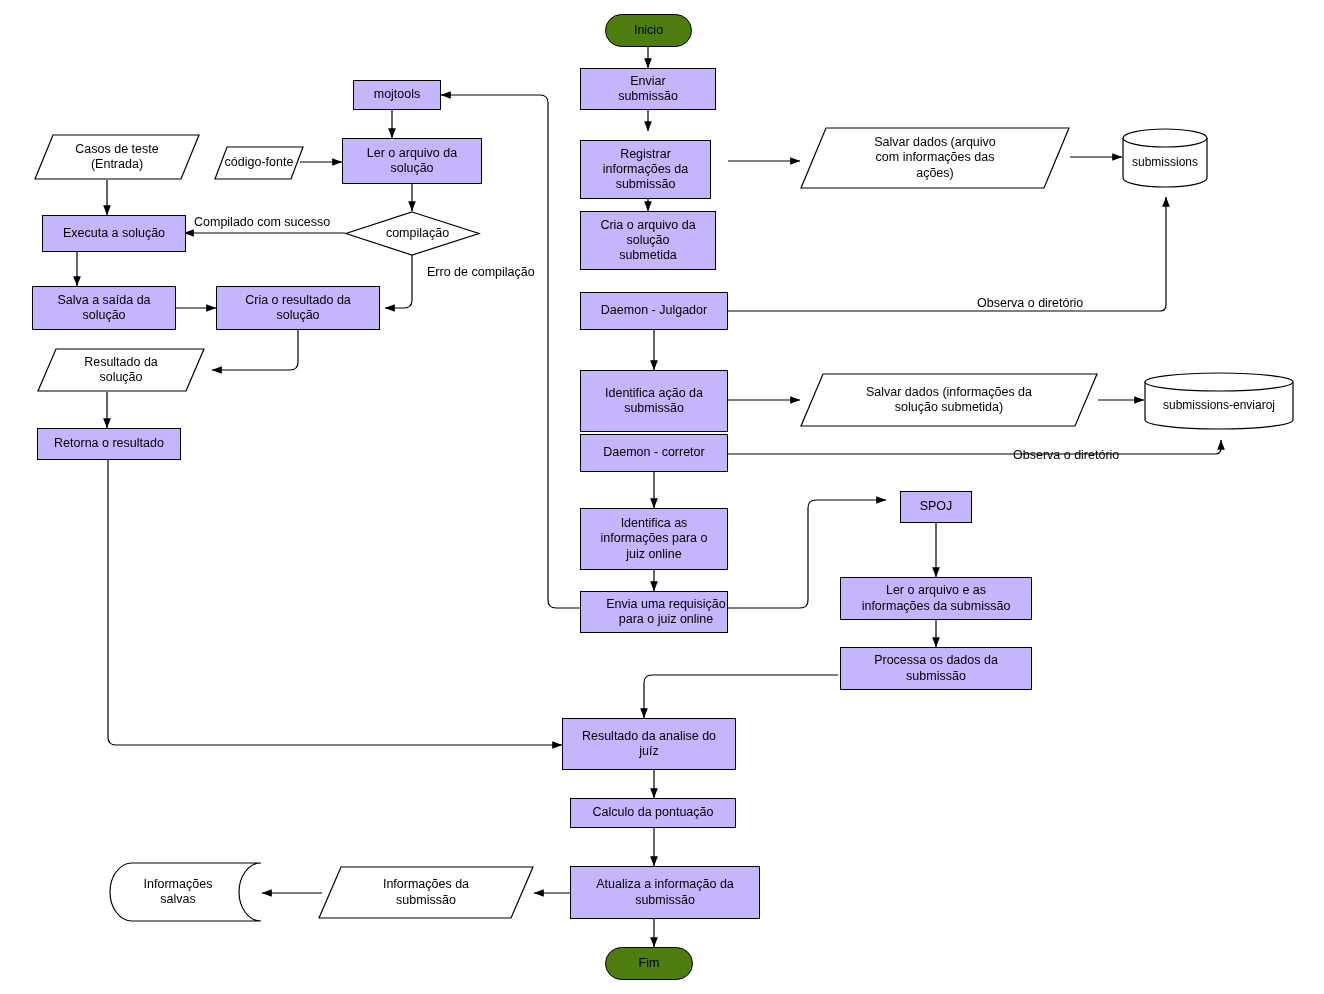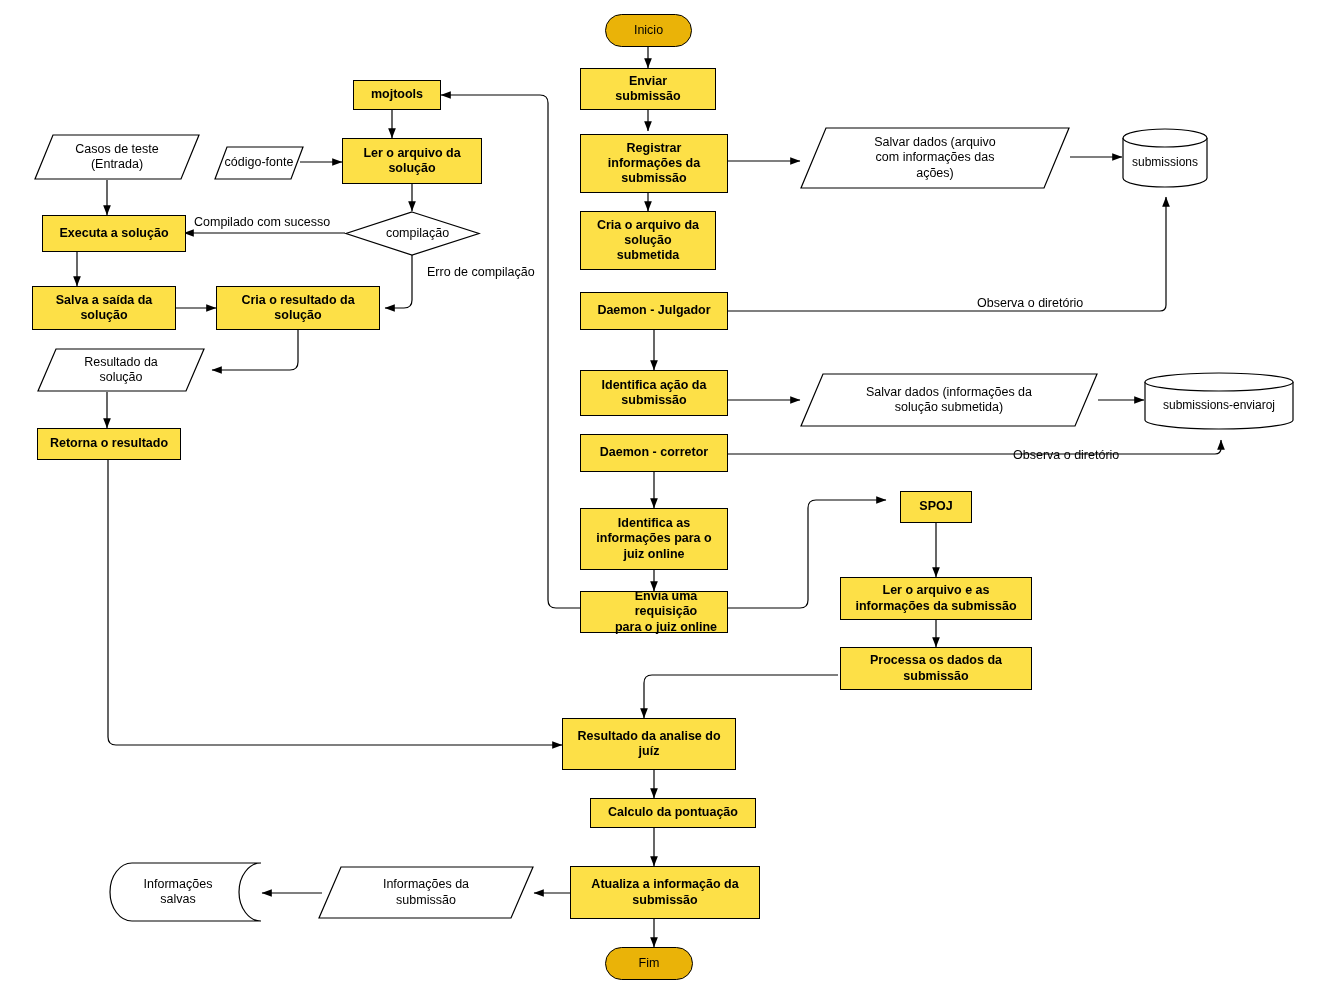--- a/index.html
+++ b/index.html
@@ -31,26 +31,25 @@
     justify-content: center;
     text-align: center;
     color: #000000;
     font-size: 12.5px;
     line-height: 1.22;
     white-space: pre-line;
     z-index: 3;
   }
   .proc {
     border: 1.2px solid #000000;
-    background: #fde047;
-    font-weight: bold;
+    background: #c4b5fd;
   }
   .term {
     border: 1.2px solid #000000;
-    background: #eab308;
+    background: #4d7c0f;
     border-radius: 999px;
   }
   .para-wrap, .dia-wrap, .db-wrap, .store-wrap {
     position: absolute;
     z-index: 3;
   }
   .para-wrap svg, .dia-wrap svg, .db-wrap svg, .store-wrap svg {
     position: absolute;
     left: 0; top: 0;
     overflow: visible;
@@ -141,21 +140,21 @@
 
       <path d="M108,460 L108,737 Q108,745 116,745 L562,745" marker-end="url(#ah)"></path>
     </g>
   </svg>
 
   <div class="node term" style="left:605px; top:14px; width:87px; height:33px;">Inicio</div>
 
   <div class="node proc" style="left:580px; top:68px; width:136px; height:42px;">Enviar
 submissão</div>
 
-  <div class="node proc" style="left:580px; top:134px; width:148px; height:59px;">Registrar
+  <div class="node proc" style="left:580px; top:140px; width:131px; height:59px;">Registrar
 informações da
 submissão</div>
 
   <div class="node proc" style="left:580px; top:211px; width:136px; height:59px;">Cria o arquivo da
 solução
 submetida</div>
 
   <div class="para-wrap" style="left:800px; top:127px; width:270px; height:62px;">
     <svg width="270" height="62" viewBox="0 0 270 62">
       <polygon points="26,1 269,1 244,61 1,61" fill="#ffffff" stroke="#000000" stroke-width="1.2"></polygon>
@@ -170,21 +169,21 @@
       <path d="M1,10 L1,50 A42,9 0 0 0 85,50 L85,10" fill="#ffffff" stroke="#000000" stroke-width="1.2"></path>
       <ellipse cx="43" cy="10" rx="42" ry="9" fill="#ffffff" stroke="#000000" stroke-width="1.2"></ellipse>
     </svg>
     <div class="shape-label" style="padding-top:9px; font-size:12px;">submissions</div>
   </div>
 
   <div class="node proc" style="left:580px; top:292px; width:148px; height:38px;">Daemon - Julgador</div>
 
   <div class="edge-label" style="left:977px; top:296px;">Observa o diretório</div>
 
-  <div class="node proc" style="left:580px; top:370px; width:148px; height:46px;">Identifica ação da
+  <div class="node proc" style="left:580px; top:370px; width:148px; height:62px;">Identifica ação da
 submissão</div>
 
   <div class="para-wrap" style="left:800px; top:373px; width:298px; height:54px;">
     <svg width="298" height="54" viewBox="0 0 298 54">
       <polygon points="23,1 297,1 275,53 1,53" fill="#ffffff" stroke="#000000" stroke-width="1.2"></polygon>
     </svg>
     <div class="shape-label">Salvar dados (informações da
 solução submetida)</div>
   </div>
 
@@ -211,21 +210,21 @@
 
   <div class="node proc" style="left:840px; top:577px; width:192px; height:43px;">Ler o arquivo e as
 informações da submissão</div>
 
   <div class="node proc" style="left:840px; top:647px; width:192px; height:43px;">Processa os dados da
 submissão</div>
 
   <div class="node proc" style="left:562px; top:718px; width:174px; height:52px;">Resultado da analise do
 juíz</div>
 
-  <div class="node proc" style="left:570px; top:798px; width:166px; height:30px;margin-left:20px;">Calculo da pontuação</div>
+  <div class="node proc" style="left:570px; top:798px; width:166px; height:30px;">Calculo da pontuação</div>
 
   <div class="node proc" style="left:570px; top:866px; width:190px; height:53px;">Atualiza a informação da
 submissão</div>
 
   <div class="para-wrap" style="left:318px; top:866px; width:216px; height:53px;">
     <svg width="216" height="53" viewBox="0 0 216 53">
       <polygon points="23,1 215,1 193,52 1,52" fill="#ffffff" stroke="#000000" stroke-width="1.2"></polygon>
     </svg>
     <div class="shape-label">Informações da
 submissão</div>

